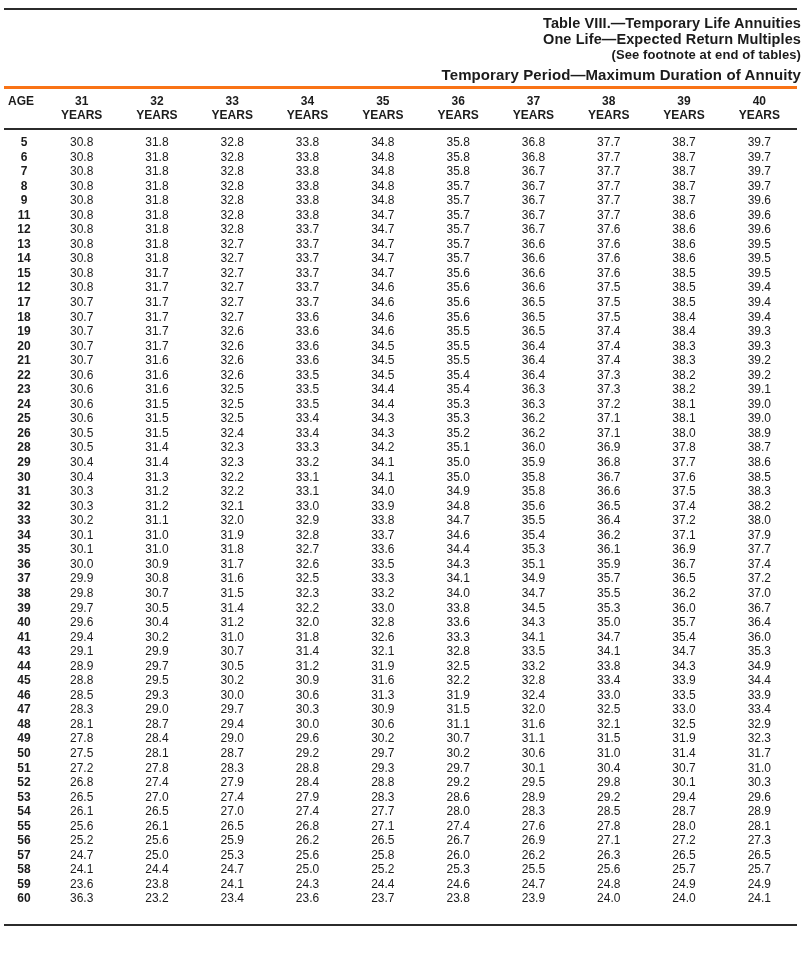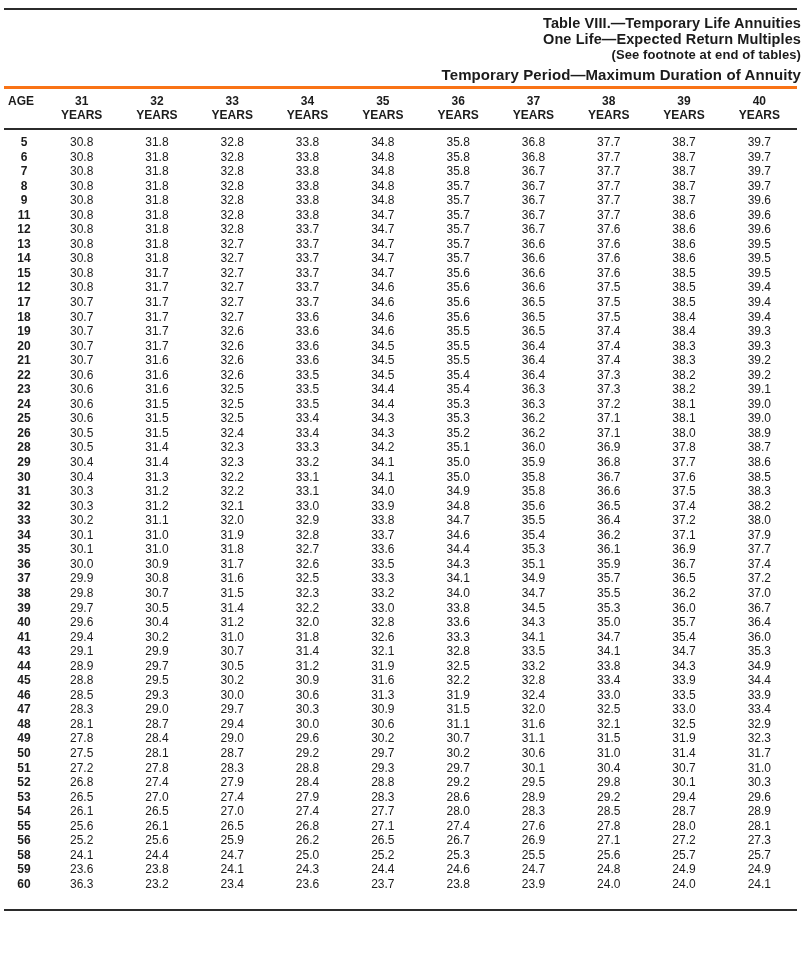--- a/index.html
+++ b/index.html
@@ -790,20 +790,33 @@
           <td>25.9</td>
           <td>26.2</td>
           <td>26.5</td>
           <td>26.7</td>
           <td>26.9</td>
           <td>27.1</td>
           <td>27.2</td>
           <td>27.3</td>
         </tr>
         <tr>
+          <td class="age-cell">57</td>
+          <td>24.7</td>
+          <td>25.0</td>
+          <td>25.3</td>
+          <td>25.6</td>
+          <td>25.8</td>
+          <td>26.0</td>
+          <td>26.2</td>
+          <td>26.3</td>
+          <td>26.5</td>
+          <td>26.5</td>
+        </tr>
+        <tr>
           <td class="age-cell">58</td>
           <td>24.1</td>
           <td>24.4</td>
           <td>24.7</td>
           <td>25.0</td>
           <td>25.2</td>
           <td>25.3</td>
           <td>25.5</td>
           <td>25.6</td>
           <td>25.7</td>

